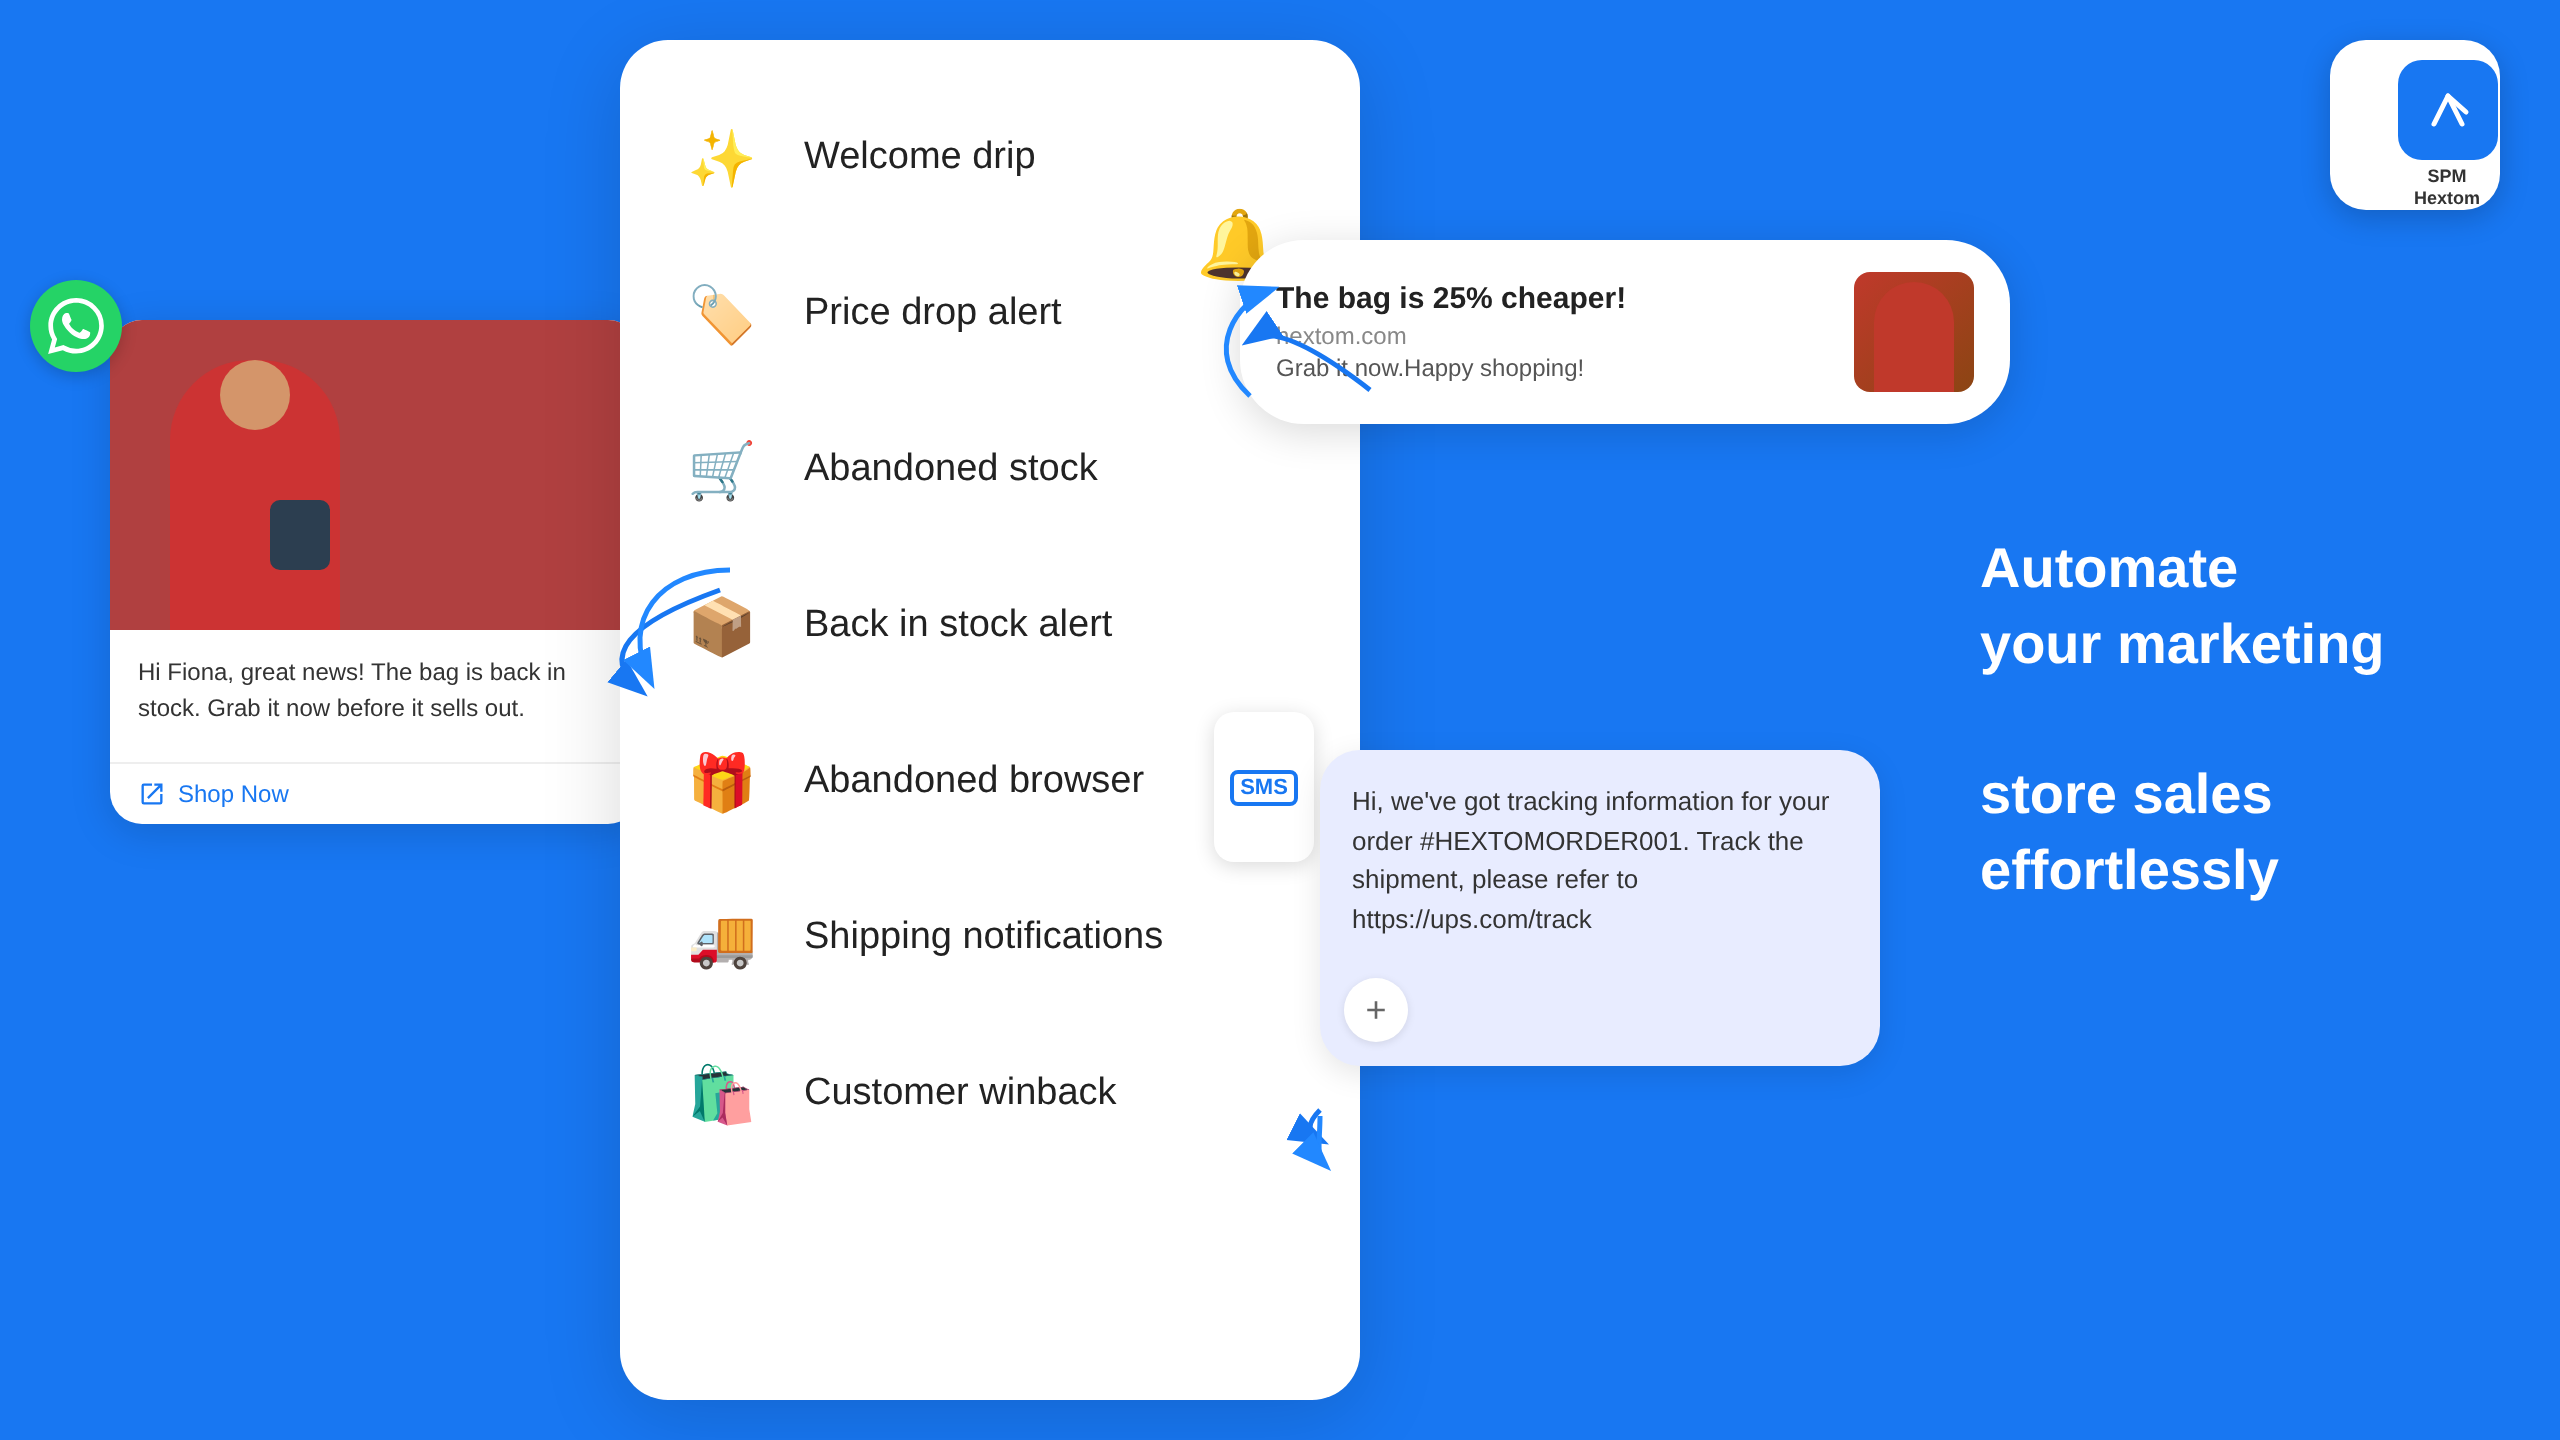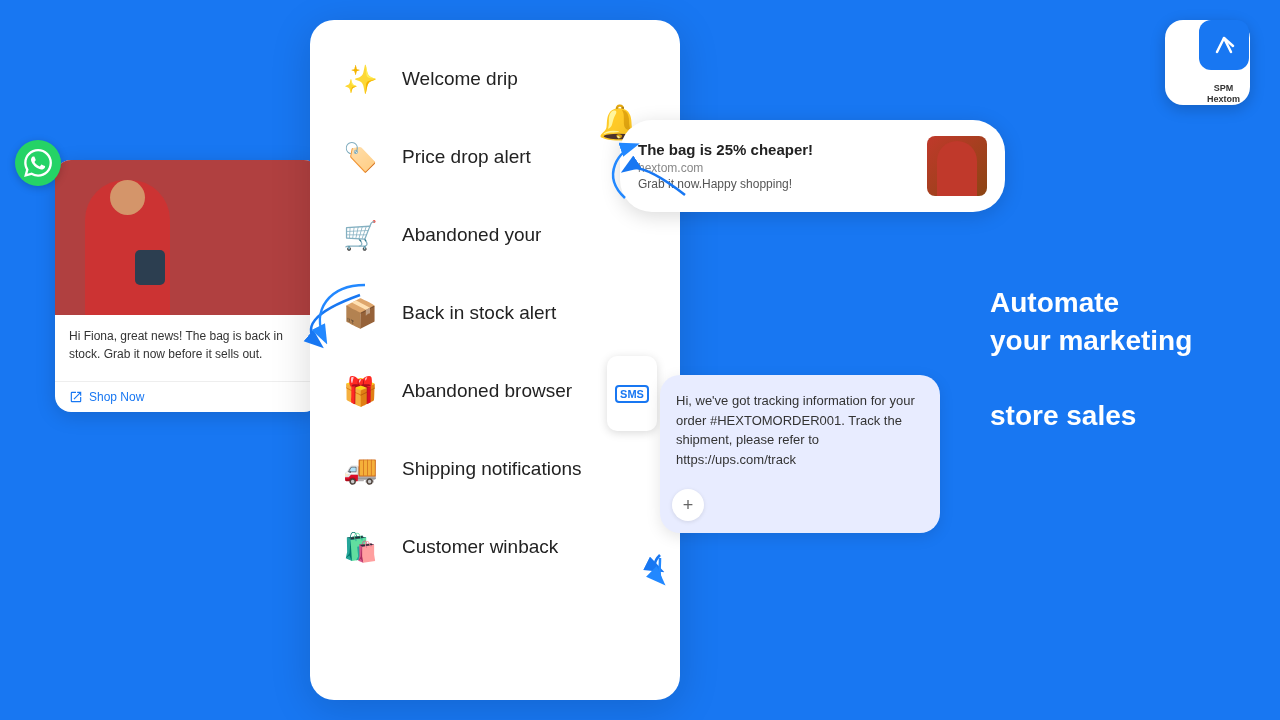--- a/index.html
+++ b/index.html
@@ -37,21 +37,21 @@
       position: absolute;
       top: 20px;
       right: 30px;
       background: #1877f2;
       border-radius: 18px;
       width: 85px;
       height: 85px;
       display: flex;
       flex-direction: column;
       align-items: center;
-      justify-content: space-between;
+      justify-content: flex-end;
       box-shadow: 0 4px 15px rgba(0,0,0,0.2);
       background: white;
       padding-left: 32px;
     }
     .spm-logo .icon-wrap {
       width: 50px;
       height: 50px;
       background: #1877f2;
       border-radius: 12px;
       display: flex;
@@ -336,20 +336,21 @@
 </head>
 <body>
 
 <div class="bg"></div>
 
 <div class="tagline">
   <span>Automate</span><br>
   <span>your marketing</span><br>
   <br>
   <span>store sales</span><br>
+  <span>effortlessly</span>
 </div>
 
 <div class="spm-logo">
   <div class="icon-wrap">
     <svg viewBox="0 0 30 30" fill="none" xmlns="http://www.w3.org/2000/svg">
       <path d="M8 22 L15 8 L22 22" stroke="white" stroke-width="2.5" fill="none" stroke-linecap="round" stroke-linejoin="round"></path>
       <path d="M15 8 L24 16" stroke="white" stroke-width="2.5" fill="none" stroke-linecap="round"></path>
     </svg>
   </div>
   <div class="logo-text">
@@ -385,21 +386,21 @@
   <div class="menu-item">
     <div class="menu-icon">✨</div>
     <span class="menu-label">Welcome drip</span>
   </div>
   <div class="menu-item">
     <div class="menu-icon">🏷️</div>
     <span class="menu-label">Price drop alert</span>
   </div>
   <div class="menu-item">
     <div class="menu-icon">🛒</div>
-    <span class="menu-label">Abandoned your</span>
+    <span class="menu-label">Abandoned stock</span>
   </div>
   <div class="menu-item">
     <div class="menu-icon">📦</div>
     <span class="menu-label">Back in stock alert</span>
   </div>
   <div class="menu-item">
     <div class="menu-icon">🎁</div>
     <span class="menu-label">Abandoned browser</span>
   </div>
   <div class="menu-item">

